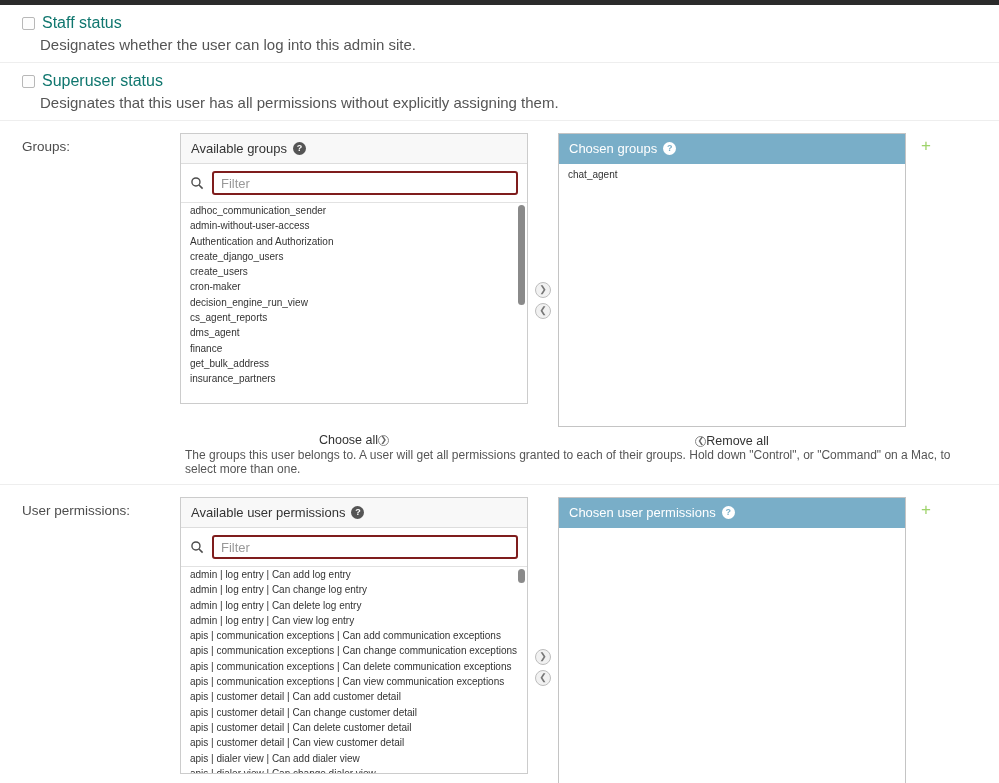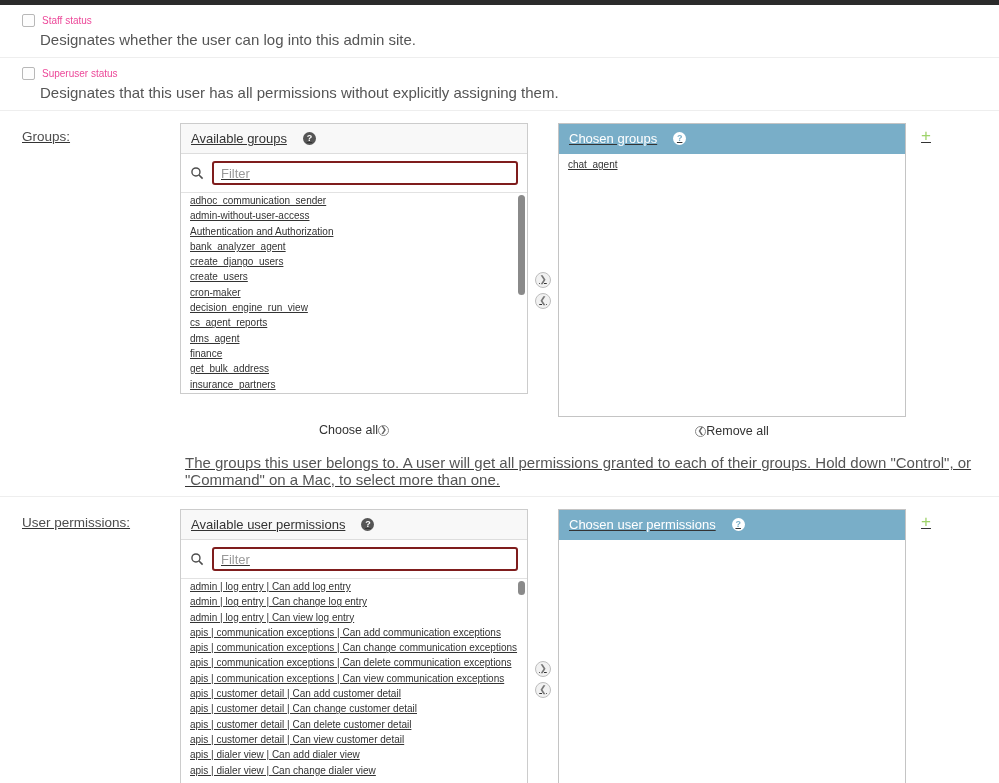--- a/index.html
+++ b/index.html
@@ -21,34 +21,33 @@
   }
   .checkbox-row { padding: 9px 14px 9px 22px; }
   .cb-line { display: flex; align-items: center; gap: 7px; }
   .cbox {
     width: 13px; height: 13px;
     border: 1px solid #b8b8b8;
     background: #fdfdfd;
     border-radius: 2px;
     flex: 0 0 auto;
   }
-  .cb-label { font-size: 10px; color: #ec4899; }
+  .cb-label { font-size: 16px; color: #0f766e; }
   .helptext {
     font-size: 15px;
     color: #555555;
     margin-top: 4px;
     margin-left: 18px;
   }
 
   .selector-row {
     display: flex;
     align-items: flex-start;
     padding: 12px 14px 8px 22px;
     border-bottom: 1px solid #eeeeee;
-    text-decoration: underline;
   }
   .row-label {
     width: 158px;
     flex: 0 0 158px;
     font-size: 13.5px;
     color: #4d4d4d;
     padding-top: 6px;
   }
   .selector-body { flex: 1 1 auto; }
 
@@ -65,21 +64,21 @@
   .selector-chosen { border-color: #c4c4c4; }
 
   .sel-head {
     padding: 7px 10px;
     font-size: 13px;
     color: #333333;
     background: #f8f8f8;
     border-bottom: 1px solid #dddddd;
     display: flex;
     align-items: center;
-    gap: 16px;
+    gap: 6px;
   }
   .sel-head.chosen {
     background: #79aec8;
     color: #ffffff;
     border-bottom: 1px solid #79aec8;
   }
   .help-icon {
     display: inline-flex;
     align-items: center; justify-content: center;
     width: 13px; height: 13px; border-radius: 50%;
@@ -182,23 +181,23 @@
   .footer-pad { width: 40px; flex: 0 0 40px; }
   .footer-link { display: inline-flex; align-items: center; }
   .footer-link .arr {
     width: 11px; height: 11px; border-radius: 50%;
     border: 1px solid #888; display: inline-flex;
     align-items: center; justify-content: center;
     font-size: 8px; color: #666; line-height: 1;
   }
 
   .row-help {
-    font-size: 15px;
+    font-size: 12px;
     color: #555555;
-    margin-top: 16px;
+    margin-top: 0;
     margin-left: 5px;
   }
 </style>
 </head>
 <body>
 
 <div class="topbar"></div>
 
 <div class="form-row checkbox-row">
   <div class="cb-line">
@@ -232,21 +231,20 @@
           </svg>
           <input class="filter-input" type="text" placeholder="Filter" style="">
         </div>
         <div class="option-list" id="groups-available-list">
           <div class="scroll-track">
             <div class="scroll-thumb" style="top:2px;height:100px;"></div>
           </div>
         <div class="option">adhoc_communication_sender</div>
             <div class="option">admin-without-user-access</div>
             <div class="option">Authentication and Authorization</div>
-            <div class="option">bank_analyzer_agent</div>
             <div class="option">create_django_users</div>
             <div class="option">create_users</div>
             <div class="option">cron-maker</div>
             <div class="option">decision_engine_run_view</div>
             <div class="option">cs_agent_reports</div>
             <div class="option">dms_agent</div>
             <div class="option">finance</div>
             <div class="option">get_bulk_address</div>
             <div class="option">insurance_partners</div>
           </div>
@@ -308,20 +306,21 @@
             <line x1="10.3" y1="10.3" x2="14.4" y2="14.4" stroke="#4d4d4d" stroke-width="1.8"></line>
           </svg>
           <input class="filter-input" type="text" placeholder="Filter" style="">
         </div>
         <div class="option-list perm-list" id="perms-available-list">
           <div class="scroll-track">
             <div class="scroll-thumb" style="top:2px;height:14px;"></div>
           </div>
         <div class="option">admin | log entry | Can add log entry</div>
             <div class="option">admin | log entry | Can change log entry</div>
+            <div class="option">admin | log entry | Can delete log entry</div>
             <div class="option">admin | log entry | Can view log entry</div>
             <div class="option">apis | communication exceptions | Can add communication exceptions</div>
             <div class="option">apis | communication exceptions | Can change communication exceptions</div>
             <div class="option">apis | communication exceptions | Can delete communication exceptions</div>
             <div class="option">apis | communication exceptions | Can view communication exceptions</div>
             <div class="option">apis | customer detail | Can add customer detail</div>
             <div class="option">apis | customer detail | Can change customer detail</div>
             <div class="option">apis | customer detail | Can delete customer detail</div>
             <div class="option">apis | customer detail | Can view customer detail</div>
             <div class="option">apis | dialer view | Can add dialer view</div>

